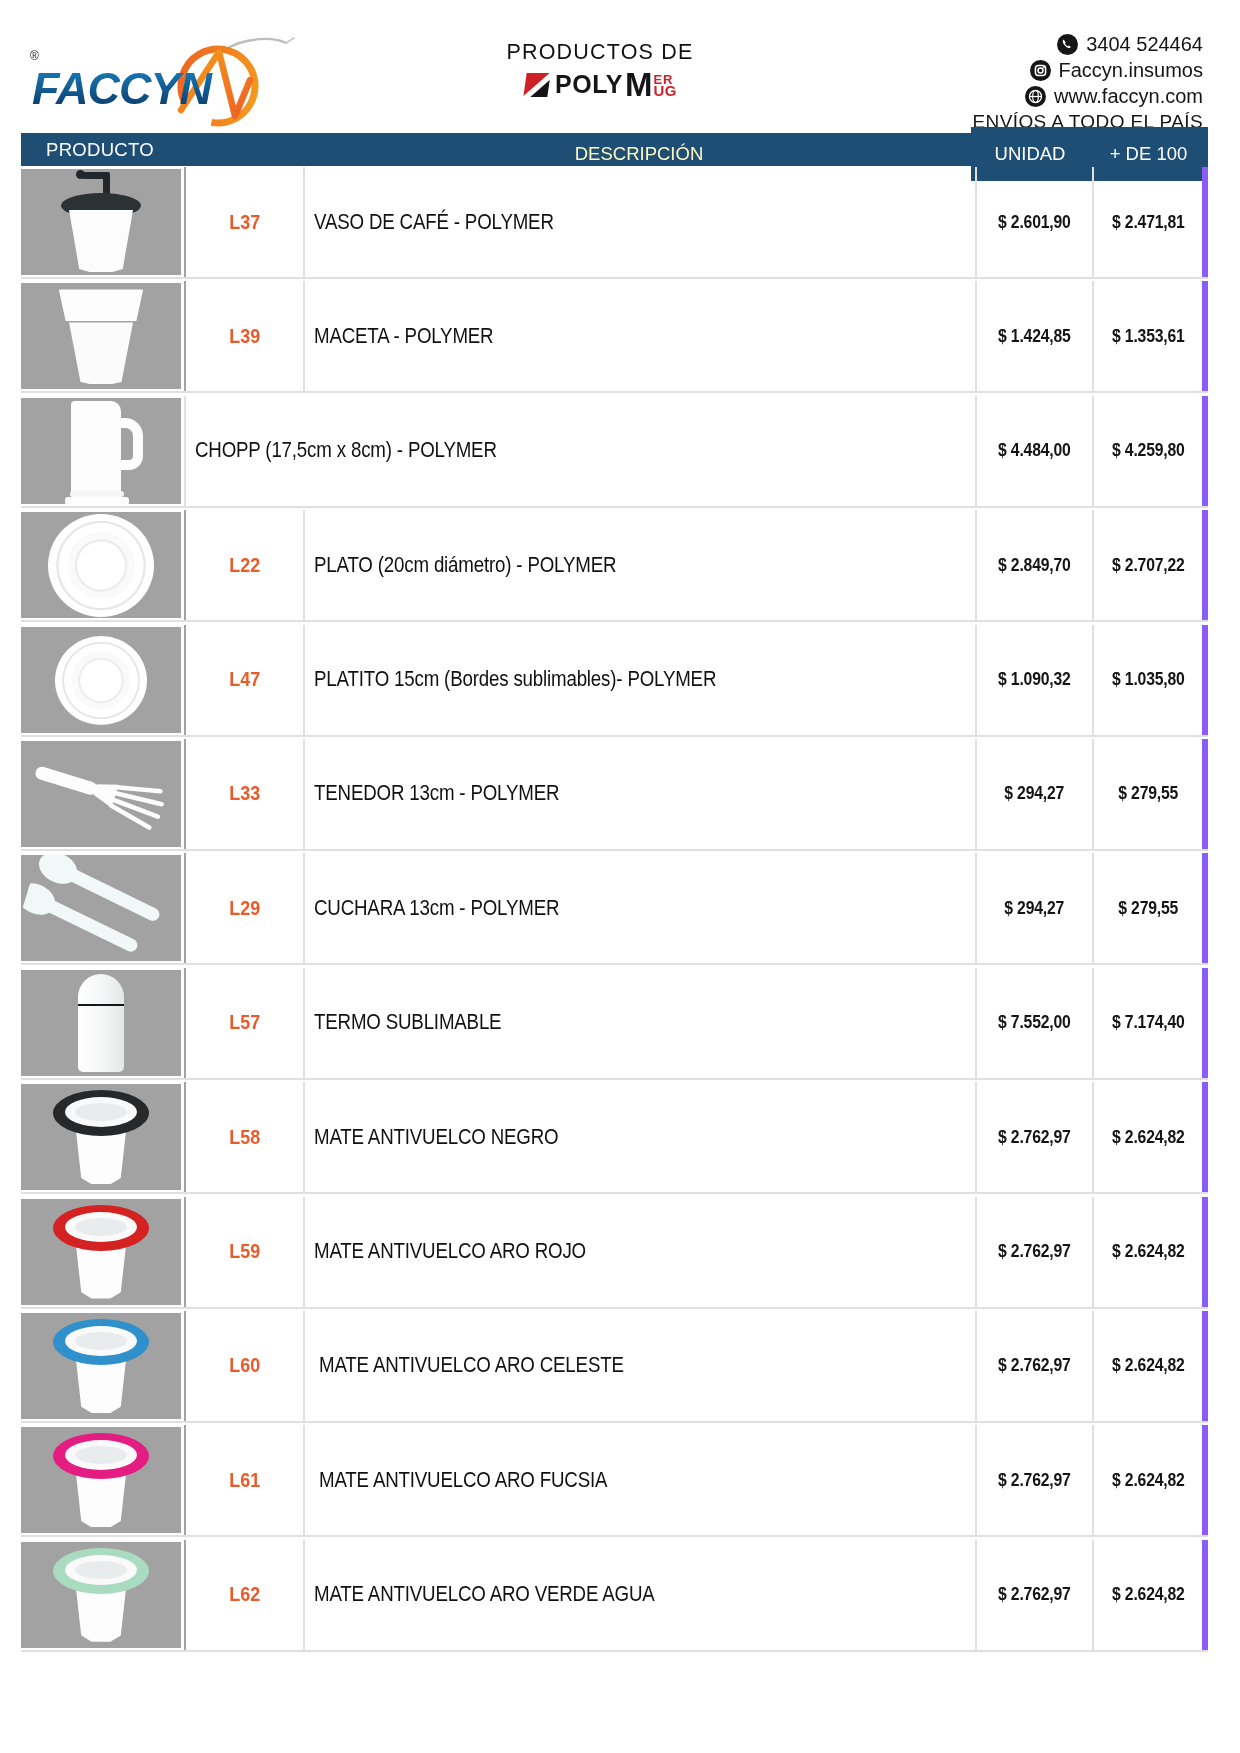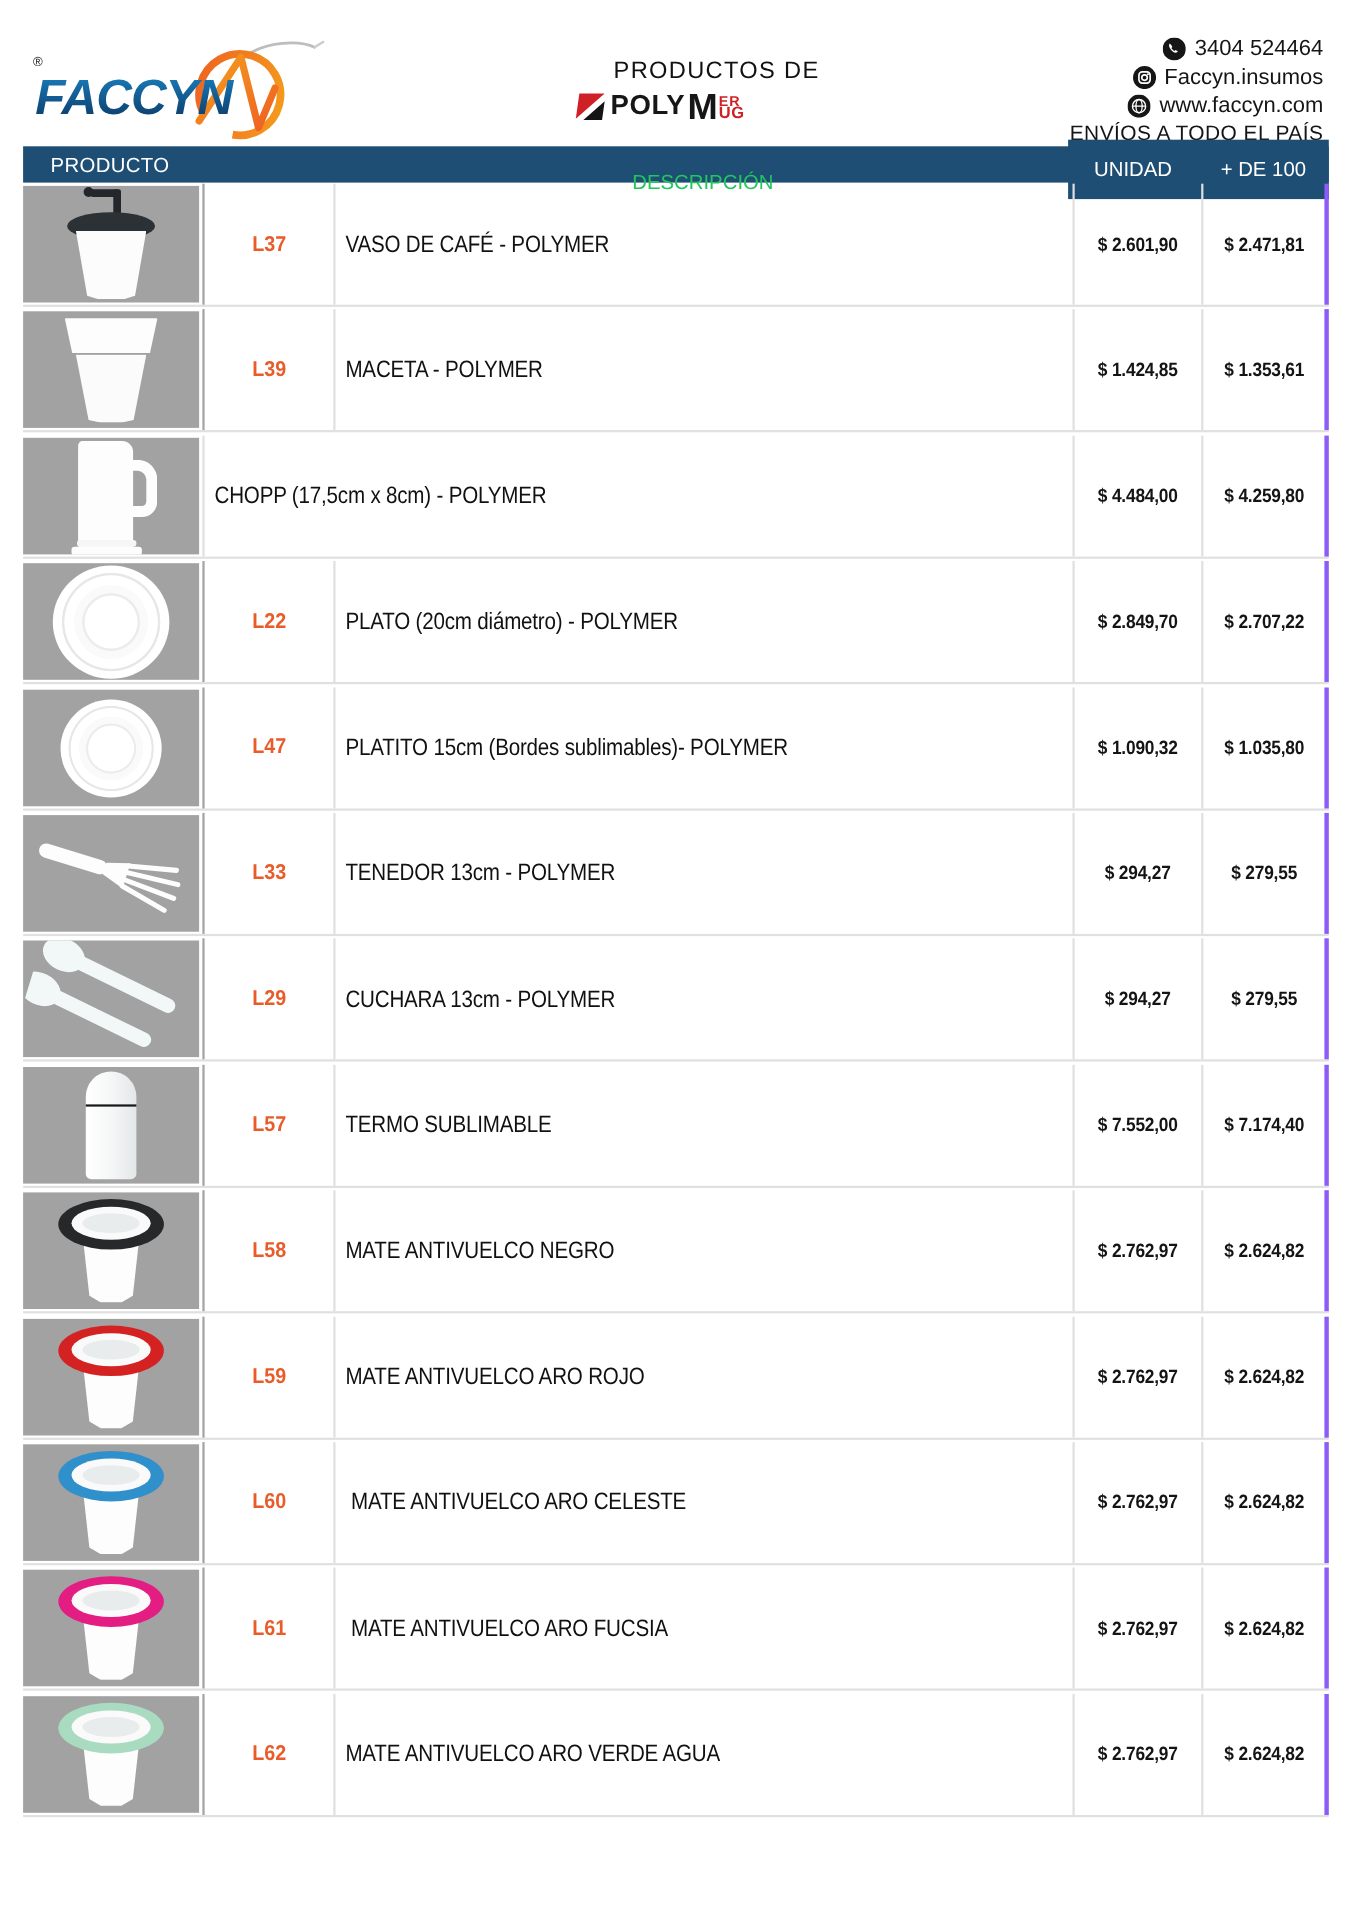--- a/index.html
+++ b/index.html
@@ -2,59 +2,59 @@
 <html><head>
 <meta charset="utf-8">
 <style>
   html,body{margin:0;padding:0;background:#ffffff;}
   .page{position:relative;width:1240px;height:1753px;background:#ffffff;overflow:hidden;
         font-family:"Liberation Sans",sans-serif;}
 
   
   .squiggle{position:absolute;left:222px;top:32px;}
   .brand-logo{position:absolute;left:22px;top:34px;}
-  .center-head{position:absolute;left:455px;top:40px;width:290px;text-align:right;margin-top:12px;}
+  .center-head{position:absolute;left:455px;top:40px;width:290px;text-align:center;}
   .products-of{font-size:21.5px;letter-spacing:1.2px;color:#121212;font-weight:400;}
   .pm-logo{margin-top:5px;display:flex;align-items:center;justify-content:center;gap:2px;}
   .pm-icon{margin-right:3px;transform:skewX(-8deg);}
   .pm-poly{font-weight:700;font-size:25px;letter-spacing:.5px;color:#161616;}
   .pm-bigm{font-weight:700;font-size:33px;line-height:26px;color:#161616;margin:0 -1px 0 0;}
   .pm-stack{display:flex;flex-direction:column;align-items:flex-start;line-height:11px;}
   .pm-er{font-weight:700;font-size:13px;color:#cf2026;letter-spacing:1px;}
   .pm-ug{font-weight:700;font-size:15px;color:#cf2026;letter-spacing:.5px;}
 
   .contact{position:absolute;right:37px;top:31px;text-align:right;color:#151515;}
   .c-line{display:flex;align-items:center;justify-content:flex-end;gap:8px;height:26px;
           font-size:20px;}
   .c-ship{font-size:19px;margin-top:2px;letter-spacing:.4px;}
 
   
   .thead-bar{position:absolute;left:21px;top:133px;width:1187px;height:33px;background:#1e4e74;}
   .th-producto{position:absolute;left:25px;top:0;height:33px;display:flex;align-items:center;
                color:#fff;font-size:18.5px;letter-spacing:.3px;}
-  .th-desc{position:absolute;left:282px;top:16px;width:672px;height:33px;display:flex;
-           align-items:center;justify-content:center;color:#22c55e;font-size:18.5px;}
+  .th-desc{position:absolute;left:282px;top:4px;width:672px;height:33px;display:flex;
+           align-items:center;justify-content:center;color:#fef9c3;font-size:18.5px;}
   .unit-box{position:absolute;left:971px;top:127px;width:237px;height:54px;background:#1e4e74;
             display:flex;color:#fff;font-size:18.5px;}
   .unit-box .ub1{width:118px;display:flex;align-items:center;justify-content:center;}
   .unit-box .ub2{flex:1;display:flex;align-items:center;justify-content:center;}
 
   
   .rows{position:absolute;left:21px;top:167px;width:1187px;display:flex;flex-direction:column;gap:2.4px;}
   .row{position:relative;height:112px;display:flex;border-bottom:2px solid #e0e0e0;box-sizing:border-box;}
   .cell{box-sizing:border-box;}
   .img-cell{width:163px;padding:2px 3px 2px 0;}
   .img-box{position:relative;width:160px;height:106px;background:#a2a2a2;overflow:hidden;}
   .code-cell{width:119px;border-left:2px solid #a3a3a3;display:flex;align-items:center;justify-content:center;}
   .code-cell span{font-weight:700;font-size:19.5px;color:#e95c2a;display:inline-block;transform:scaleX(.92);}
   .desc-cell{flex:1;border-left:2px solid #e0e0e0;display:flex;align-items:center;padding-left:9px;overflow:hidden;}
   .desc-cell span{font-size:21.5px;color:#111;white-space:pre-wrap;display:inline-block;
                   transform:scaleX(.87);transform-origin:left center;letter-spacing:-.2px;}
   .price-cell{width:117px;border-left:2px solid #e0e0e0;display:flex;align-items:center;justify-content:center;}
-  .price-cell.last{width:116px;border-right:4px solid #8b5cf6;}
+  .price-cell.last{width:116px;border-right:6px solid #8b5cf6;}
   .price-cell span{font-weight:700;font-size:17.5px;color:#141414;display:inline-block;
                    transform:scaleX(.9);letter-spacing:-.2px;}
 
   
   .variant{display:none;}
   .variant.show{display:block;}
 
   
   .v-coffee{position:absolute;left:50%;top:3px;width:80px;height:102px;transform:translateX(-50%);}
   .coffee-spout{position:absolute;top:0;left:42px;width:7px;height:27px;background:#23272b;border-radius:2px;}

